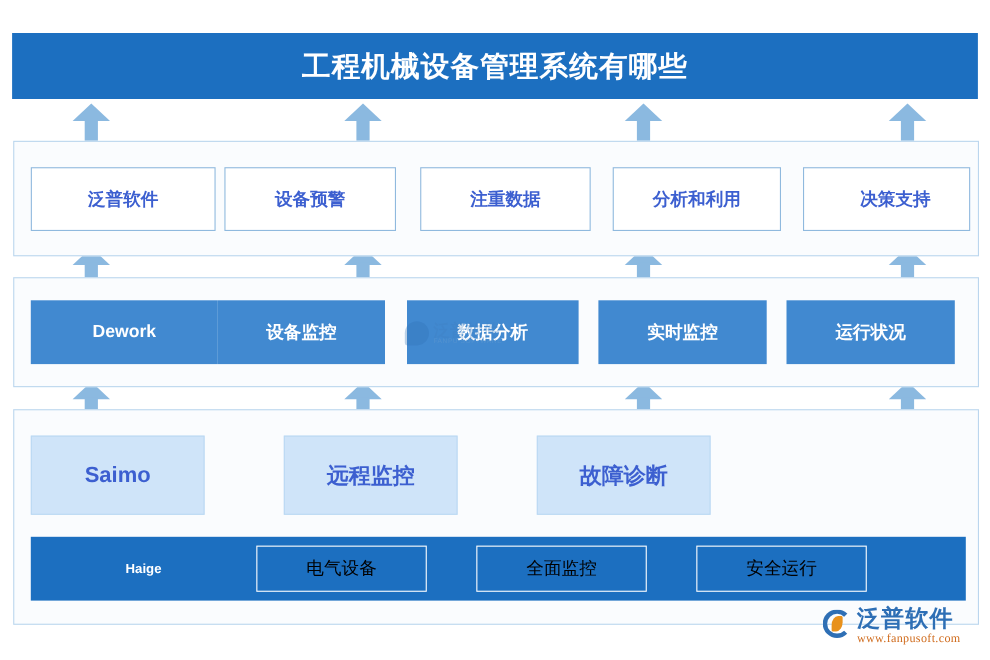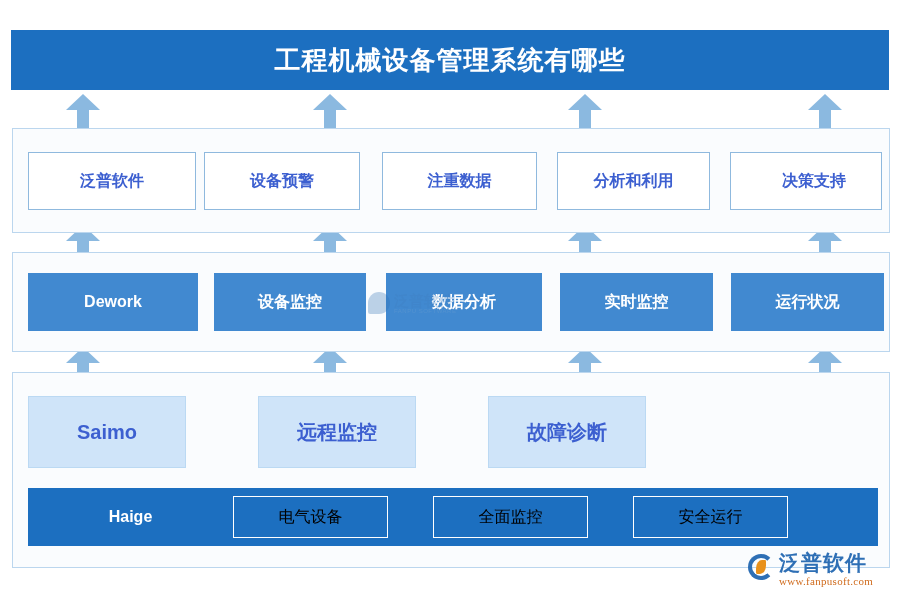--- a/index.html
+++ b/index.html
@@ -123,21 +123,21 @@
 
   
   .bottom-bar {
     position: absolute;
     background: #1C6FC0;
     display: flex;
     align-items: center;
   }
   .bottom-bar .label-plain {
     color: #FFFFFF;
-    font-size: 16px;
+    font-size: 12px;
     font-weight: bold;
     display: flex;
     align-items: center;
     justify-content: center;
     height: 100%;
   }
   .bottom-bar .cell.ghost {
     background: transparent;
     border: 1px solid #FFFFFF;
     color: #000000;
@@ -280,21 +280,21 @@
         </div>
         <div class="cell outline" style="width: 152px; margin-left: 20px; padding-left: 16px;">
           <span>决策支持</span>
         </div>
       </div>
       <div class="group" style="top: 252px; height: 100px;"></div>
       <div class="row" style="top: 273px; left: 28px;">
         <div class="cell solid" style="width: 170px;">
           <span>Dework</span>
         </div>
-        <div class="cell solid" style="width: 152px; margin-left: 16px;">
+        <div class="cell solid" style="width: 152px; margin-left: 0;">
           <span>设备监控</span>
         </div>
         <div class="cell solid" style="width: 156px; margin-left: 20px;">
           <span>数据分析</span>
         </div>
         <div class="cell solid" style="width: 153px; margin-left: 18px;">
           <span>实时监控</span>
         </div>
         <div class="cell solid" style="width: 153px; margin-left: 18px;">
           <span>运行状况</span>

